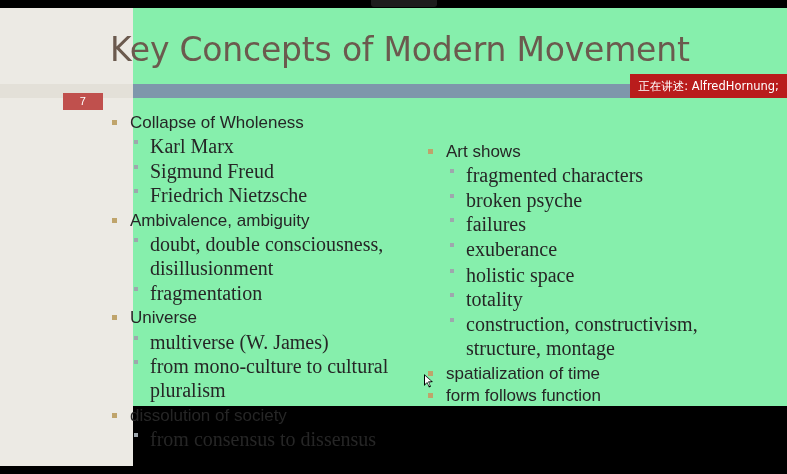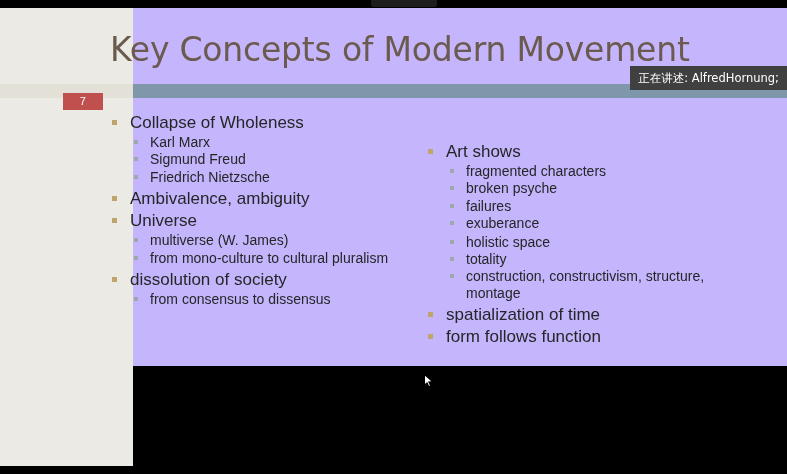--- a/index.html
+++ b/index.html
@@ -28,22 +28,22 @@
     left: 371px; top: 0;
     width: 66px; height: 7px;
     background: #1d1d1d;
     border-radius: 0 0 3px 3px;
   }
 
   
   #slide {
     position: absolute;
     left: 0px; top: 8px;
-    width: 787px; height: 358px;
-    background: #c4b5fd;
+    width: 787px; height: 398px;
+    background: #86efac;
   }
 
   
   #slide-left-band {
     position: absolute;
     left: 0; top: 0;
     width: 133px; height: 458px;
     background: #eceae4;
   }
 
@@ -111,40 +111,40 @@
     position: absolute;
     left: 8px; top: 8px;
     width: 5px; height: 5px;
     background: #b8860b;
     background: #bfa46b;
   }
   li.l2 {
     position: relative;
     padding-left: 22px;
     margin-bottom: 0px;
-    font-family: Liberation Sans, sans-serif;
-    font-size: 14px;
+    font-family: Liberation Serif, serif;
+    font-size: 20px;
     color: #262626;
     line-height: 1.22;
   }
   li.l2 > .sq {
     position: absolute;
     left: 6px; top: 6px;
     width: 4px; height: 4px;
     background: #9ea7ad;
   }
   ul.lvl2 { margin-left: 24px; margin-top: 1px; margin-bottom: 2px; }
 
   
   #speaker-chip {
     position: absolute;
-    right: 0px; top: 66px;
+    right: 0px; top: 74px;
     height: 24px;
     padding: 0 8px;
-    background: #404040;
+    background: #b91c1c;
     color: #ffffff;
     font-size: 11.5px;
     line-height: 24px;
     white-space: nowrap;
     font-family: "DejaVu Sans", sans-serif;
   }
 
   
   #cursor {
     position: absolute;
@@ -197,20 +197,30 @@
           <li class="l2">
             <span class="sq"></span>
             <span>Friedrich Nietzsche</span>
           </li>
         </ul>
 
         <li class="l1">
           <span class="sq"></span>
           <span>Ambivalence, ambiguity</span>
         </li>
+        <ul class="lvl2">
+          <li class="l2">
+            <span class="sq"></span>
+            <span>doubt, double consciousness, disillusionment</span>
+          </li>
+          <li class="l2">
+            <span class="sq"></span>
+            <span>fragmentation</span>
+          </li>
+        </ul>
 
         <li class="l1">
           <span class="sq"></span>
           <span>Universe</span>
         </li>
         <ul class="lvl2">
           <li class="l2">
             <span class="sq"></span>
             <span>multiverse (W. James)</span>
           </li>

